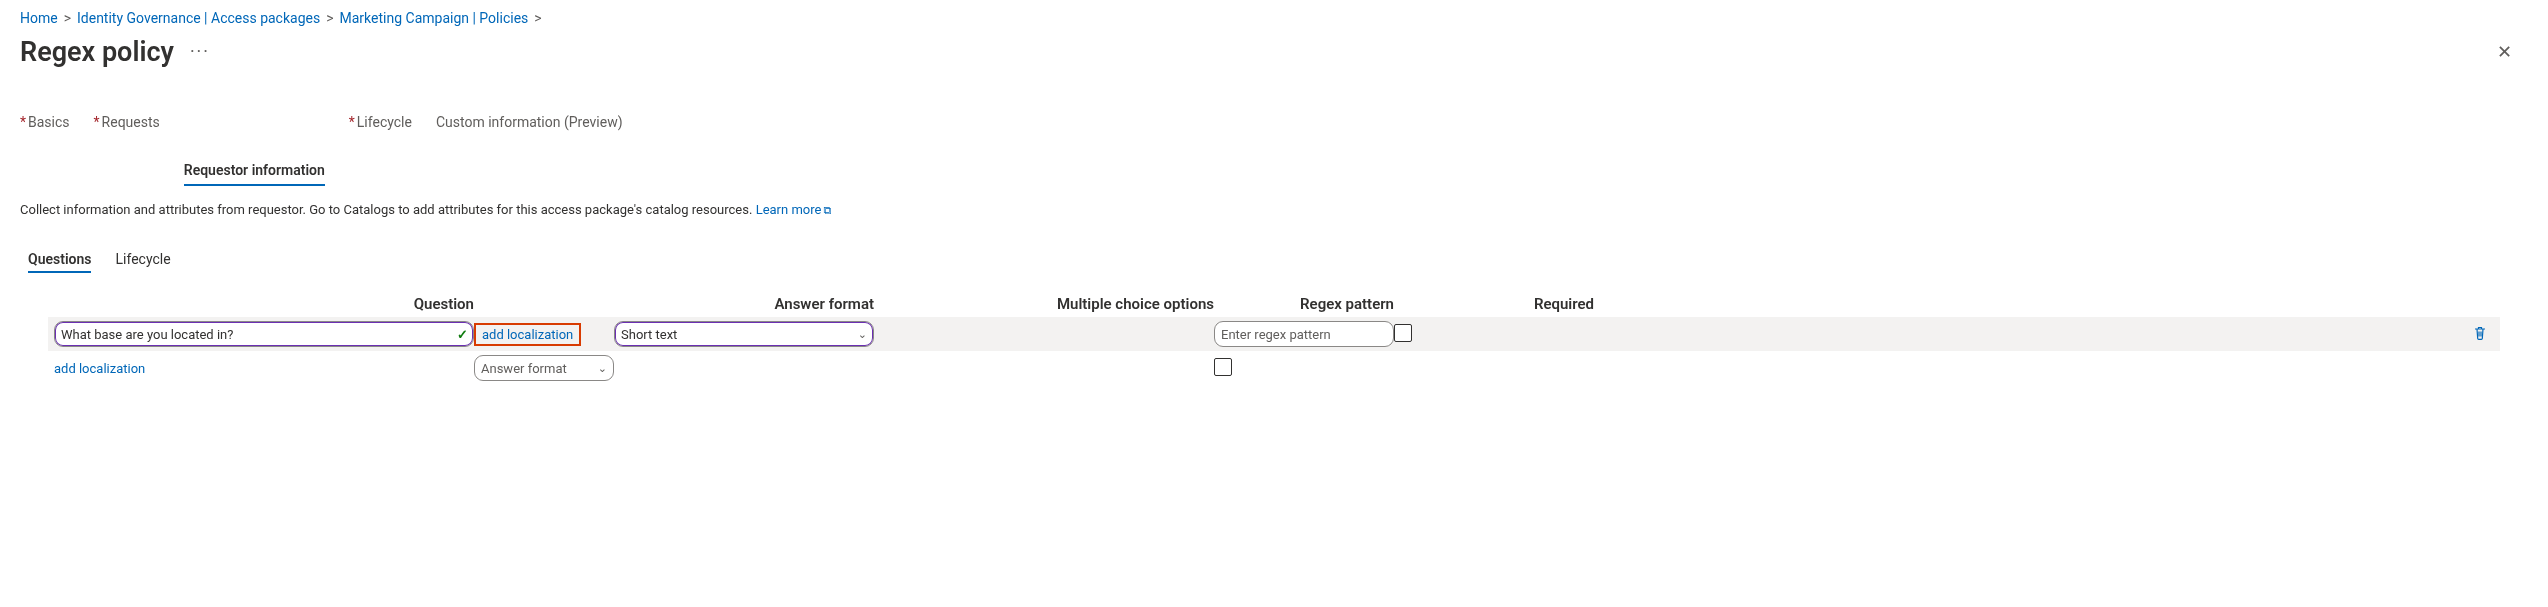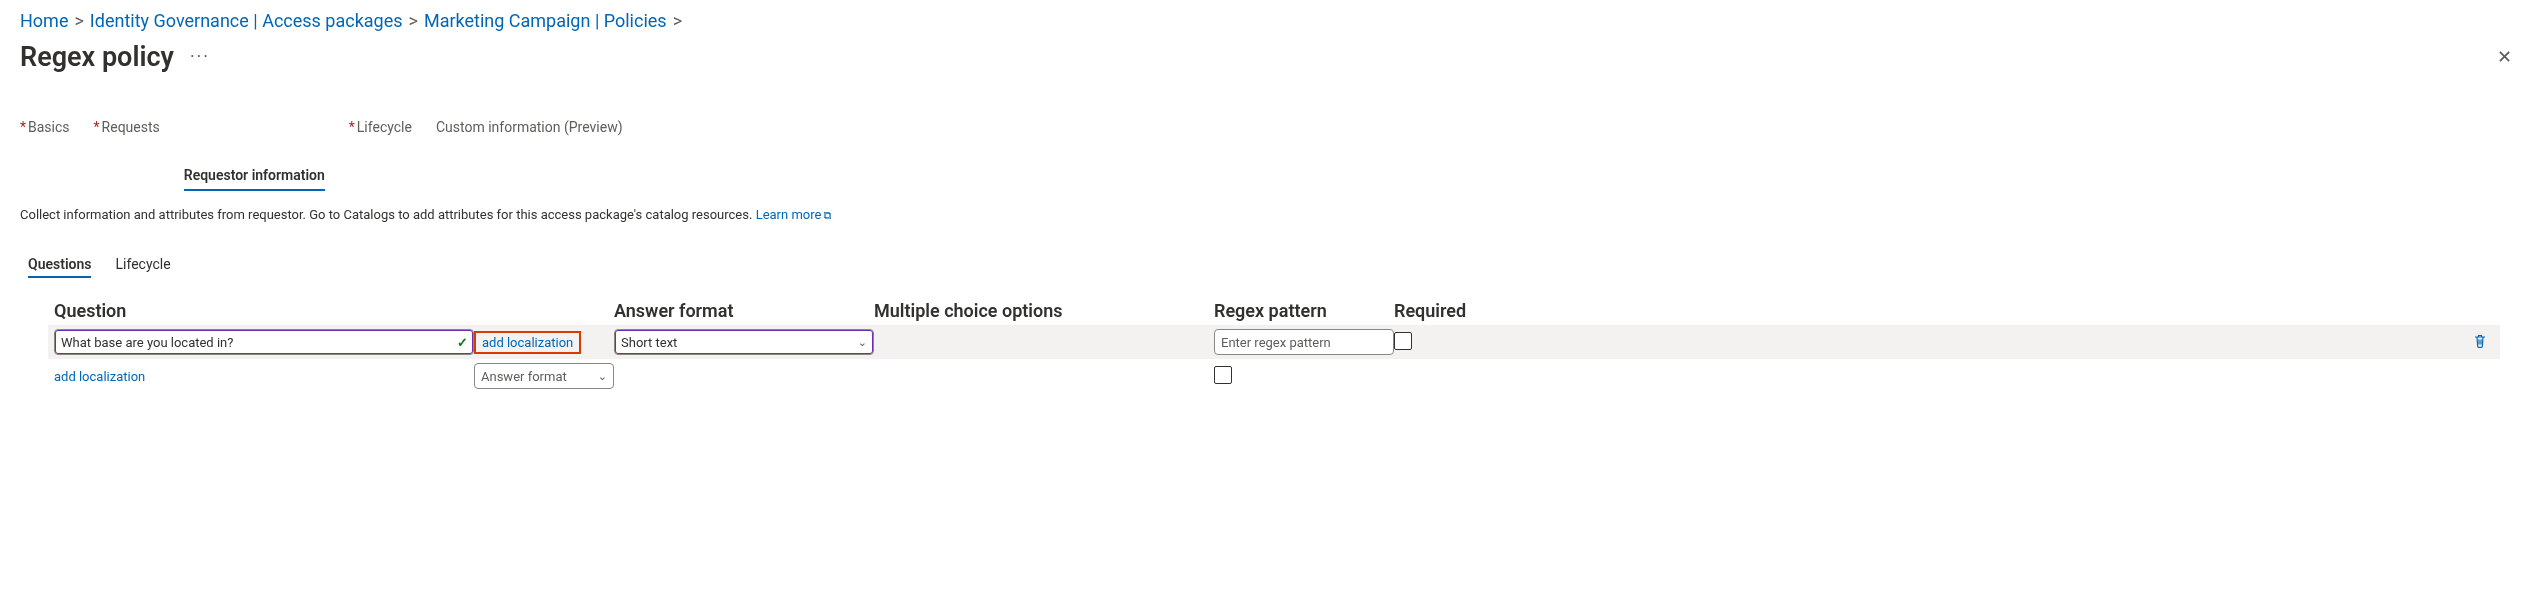--- a/index.html
+++ b/index.html
@@ -14,21 +14,21 @@
     width: 2548px;
     padding: 8px 20px;
     position: relative;
   }
 
   
   .breadcrumb {
     display: flex;
     align-items: center;
     gap: 6px;
-    font-size: 18px;
+    font-size: 14px;
     padding: 2px 0 6px;
   }
   .breadcrumb a { color: #0067b8; text-decoration: none; cursor: pointer; }
   .breadcrumb .sep { color: #605e5c; }
 
   
   .title-row {
     display: flex;
     align-items: center;
     justify-content: space-between;
@@ -95,30 +95,30 @@
     margin-left: 28px;
     margin-right: 28px;
   }
   .row {
     display: grid;
     grid-template-columns: 420px 140px 260px 340px 180px 200px 1fr;
     align-items: center;
     gap: 0;
     padding: 4px 6px;
   }
-  .row.header { font-weight: 600; font-size: 18px; }
+  .row.header { font-weight: 600; font-size: 15px; text-align: right; }
   .row.data1 { background: #f3f2f1; }
   .row.data input[type="text"], .row.data .select {
     width: 100%;
     height: 26px;
     padding: 10px 6px;
     font-family: inherit;
     font-size: 13px;
     border: 1px solid #8a8886;
-    border-radius: 4px;
+    border-radius: 9px;
     background: #fff;
     color: #323130;
   }
   .row.data .select {
     display: flex;
     align-items: center;
     justify-content: space-between;
     cursor: pointer;
   }
   .row.data .placeholder { color: #605e5c; }

